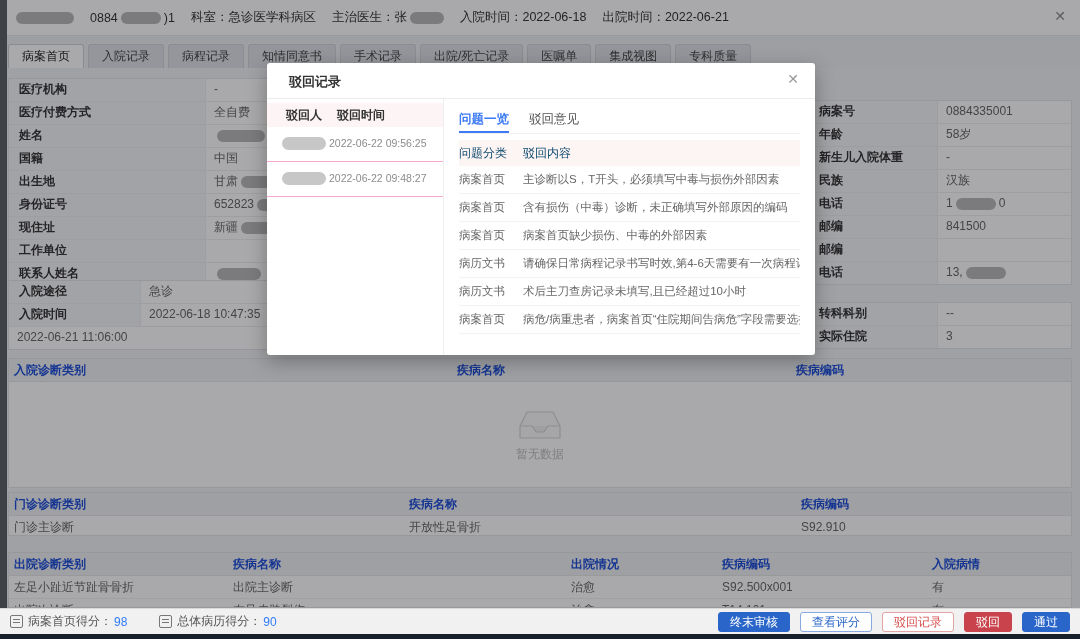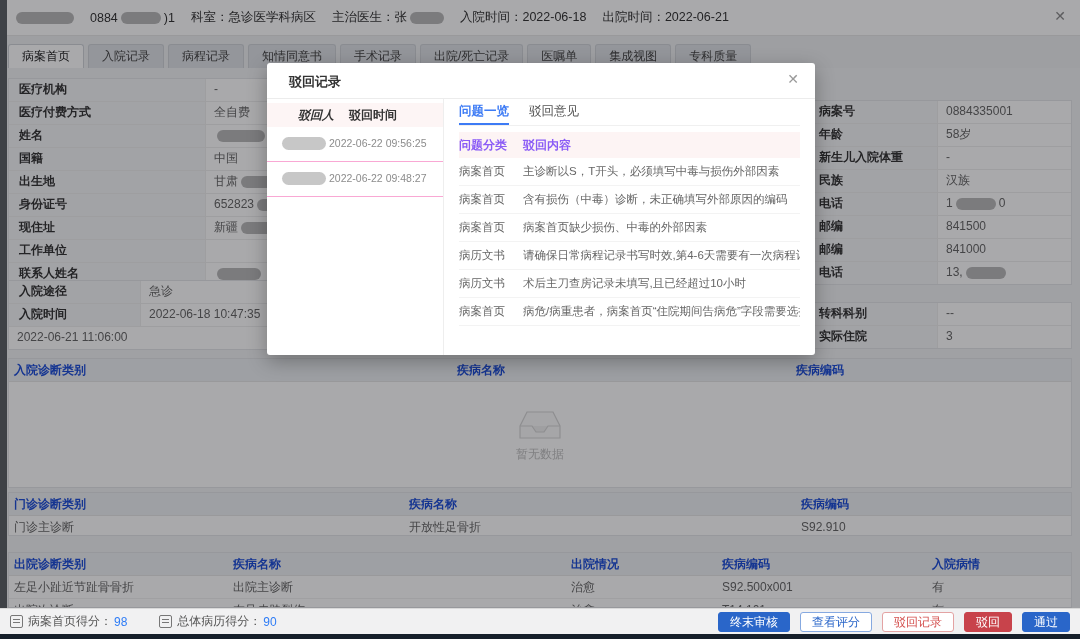--- a/index.html
+++ b/index.html
@@ -49,30 +49,30 @@
   
   .modal{left:267px;top:63px;width:548px;height:292px;background:#fff;border-radius:3px;
          box-shadow:0 6px 20px rgba(0,0,0,.3);z-index:10;}
   .m-head{position:relative;height:35px;border-bottom:1px solid #ececec;}
   .m-title{position:absolute;left:22px;top:10px;font-size:13px;font-weight:bold;color:#333;}
   .m-close{position:absolute;right:16px;top:9px;font-size:14px;color:#999;cursor:pointer;line-height:1;}
   .m-body{position:absolute;left:0;top:36px;right:0;bottom:0;}
   .m-left{position:absolute;left:0;top:0;bottom:0;width:176px;border-right:1px solid #eeeeee;}
   .m-left-head{margin-top:4px;height:24px;background:#fdf5f5;font-size:12px;font-weight:bold;color:#333;
                line-height:24px;display:flex;}
-  .m-left-head .c1{margin-left:31px;width:51px;font-style:italic;} .m-left-head .c2{}
+  .m-left-head .c1{margin-left:19px;width:51px;} .m-left-head .c2{}
   .m-person{position:relative;height:34px;border-bottom:1px solid #f9a8d4;cursor:pointer;}
   .m-person .pill{position:absolute;left:15px;top:10px;width:44px;height:13px;background:#c7c7c7;}
   .m-person .ptime{position:absolute;left:62px;top:10px;font-size:10.5px;color:#8c8c8c;white-space:nowrap;}
   .m-right{position:absolute;left:177px;top:0;right:0;bottom:0;padding:0 15px;}
-  .m-tabs{height:27px;display:flex;gap:20px;font-size:12.5px;border-bottom:1px solid #f0f0f0;box-sizing:border-box;}
+  .m-tabs{margin-top:8px;height:27px;display:flex;gap:20px;font-size:12.5px;border-bottom:1px solid #f0f0f0;box-sizing:border-box;}
   .m-tab{line-height:25px;cursor:pointer;color:#555;}
   .m-tab.active{color:#3d7bf5;font-weight:bold;border-bottom:2px solid #3d7bf5;}
-  .issue-head{height:26px;margin-top:6px;background:#fdf4f4;display:flex;font-size:12px;font-weight:bold;
-              color:#8b5cf6;line-height:26px;}
+  .issue-head{height:26px;margin-top:6px;background:#fdf4f4;display:flex;font-size:12px;font-weight:normal;
+              color:#0c4a6e;line-height:26px;}
   .issue-head .c1,.icat{width:64px;flex:none;}
   .issue-row{height:27px;line-height:26px;display:flex;border-bottom:1px solid #f3f3f3;font-size:11.5px;color:#666;}
   .icontent{flex:1;white-space:nowrap;overflow:hidden;}
 
   
   .footer{left:0;top:608px;width:1080px;height:26px;background:#f1f1f2;border-top:1px solid #d9d9d9;
           display:flex;align-items:center;padding:0 10px;box-sizing:border-box;font-size:12px;color:#555;z-index:7;gap:14px;}
   .score{display:flex;align-items:center;margin-right:18px;white-space:nowrap;}
   .score b{color:#2e7cf6;font-weight:normal;margin-left:2px;}
   .icon-doc{width:11px;height:11px;border:1px solid #777;border-radius:2px;position:relative;
@@ -196,21 +196,20 @@
       <div class="frow">
         <div class="flabel">电话</div>
         <div class="fval"><span>1</span><span class="pill" style="width: 40px; margin: 0px 3px;"></span><span>0</span></div>
       </div>
       <div class="frow">
         <div class="flabel">邮编</div>
         <div class="fval"><span>841500</span></div>
       </div>
       <div class="frow">
         <div class="flabel">邮编</div>
-        <div class="fval"><span>841000</span></div>
       </div>
       <div class="frow">
         <div class="flabel">电话</div>
         <div class="fval"><span>13,</span><span class="pill" style="width: 40px; margin: 0px 3px;"></span></div>
       </div>
     </div>
   <div class="abs form lw129" id="form-right-bottom" style="left:808px;top:302px;width:264px;">
       <div class="frow">
         <div class="flabel">转科科别</div>
         <div class="fval"><span>--</span></div>

